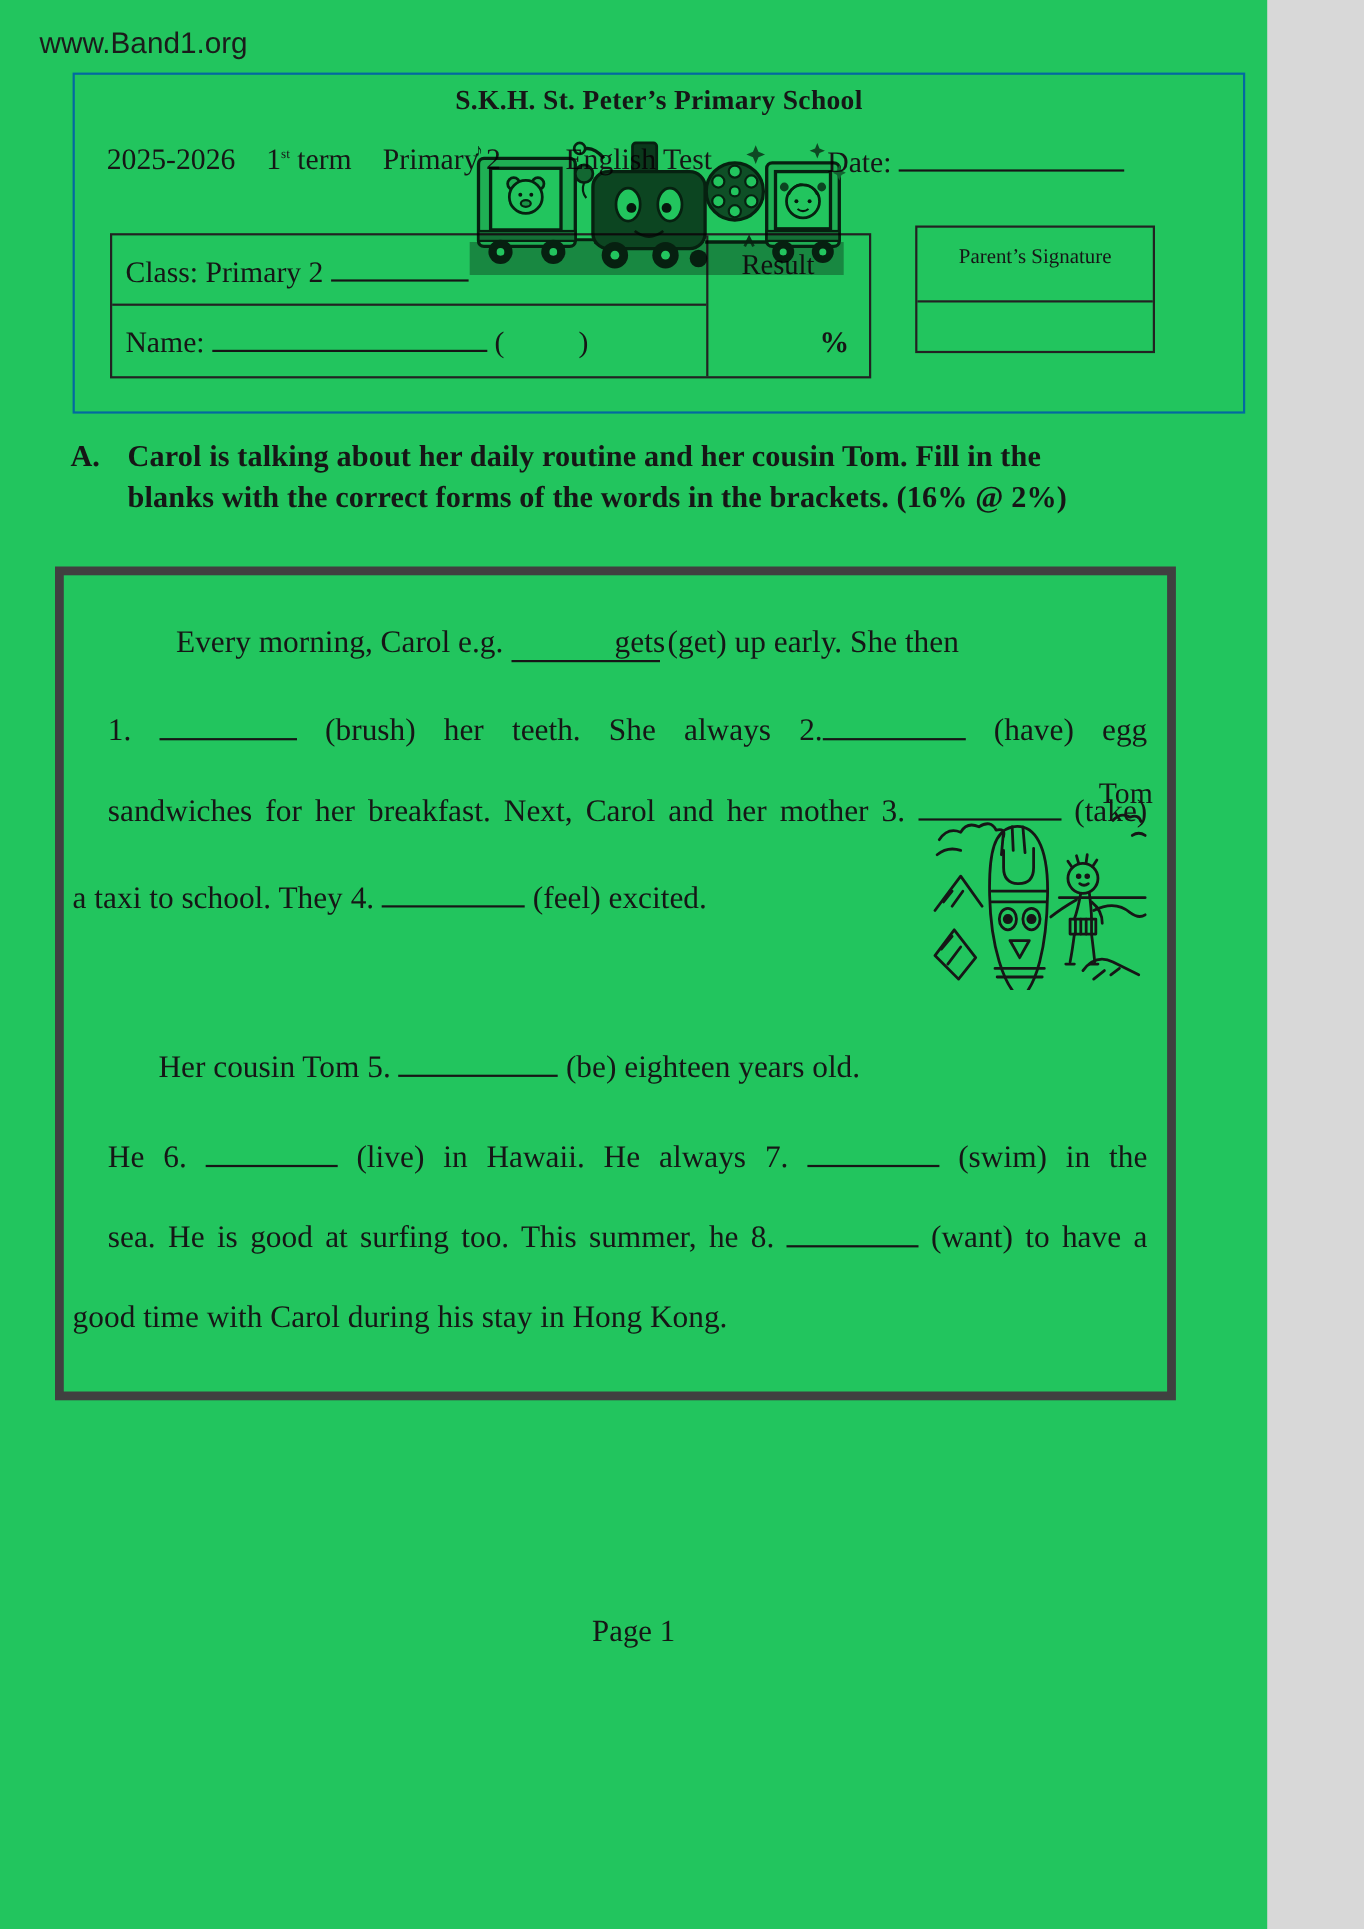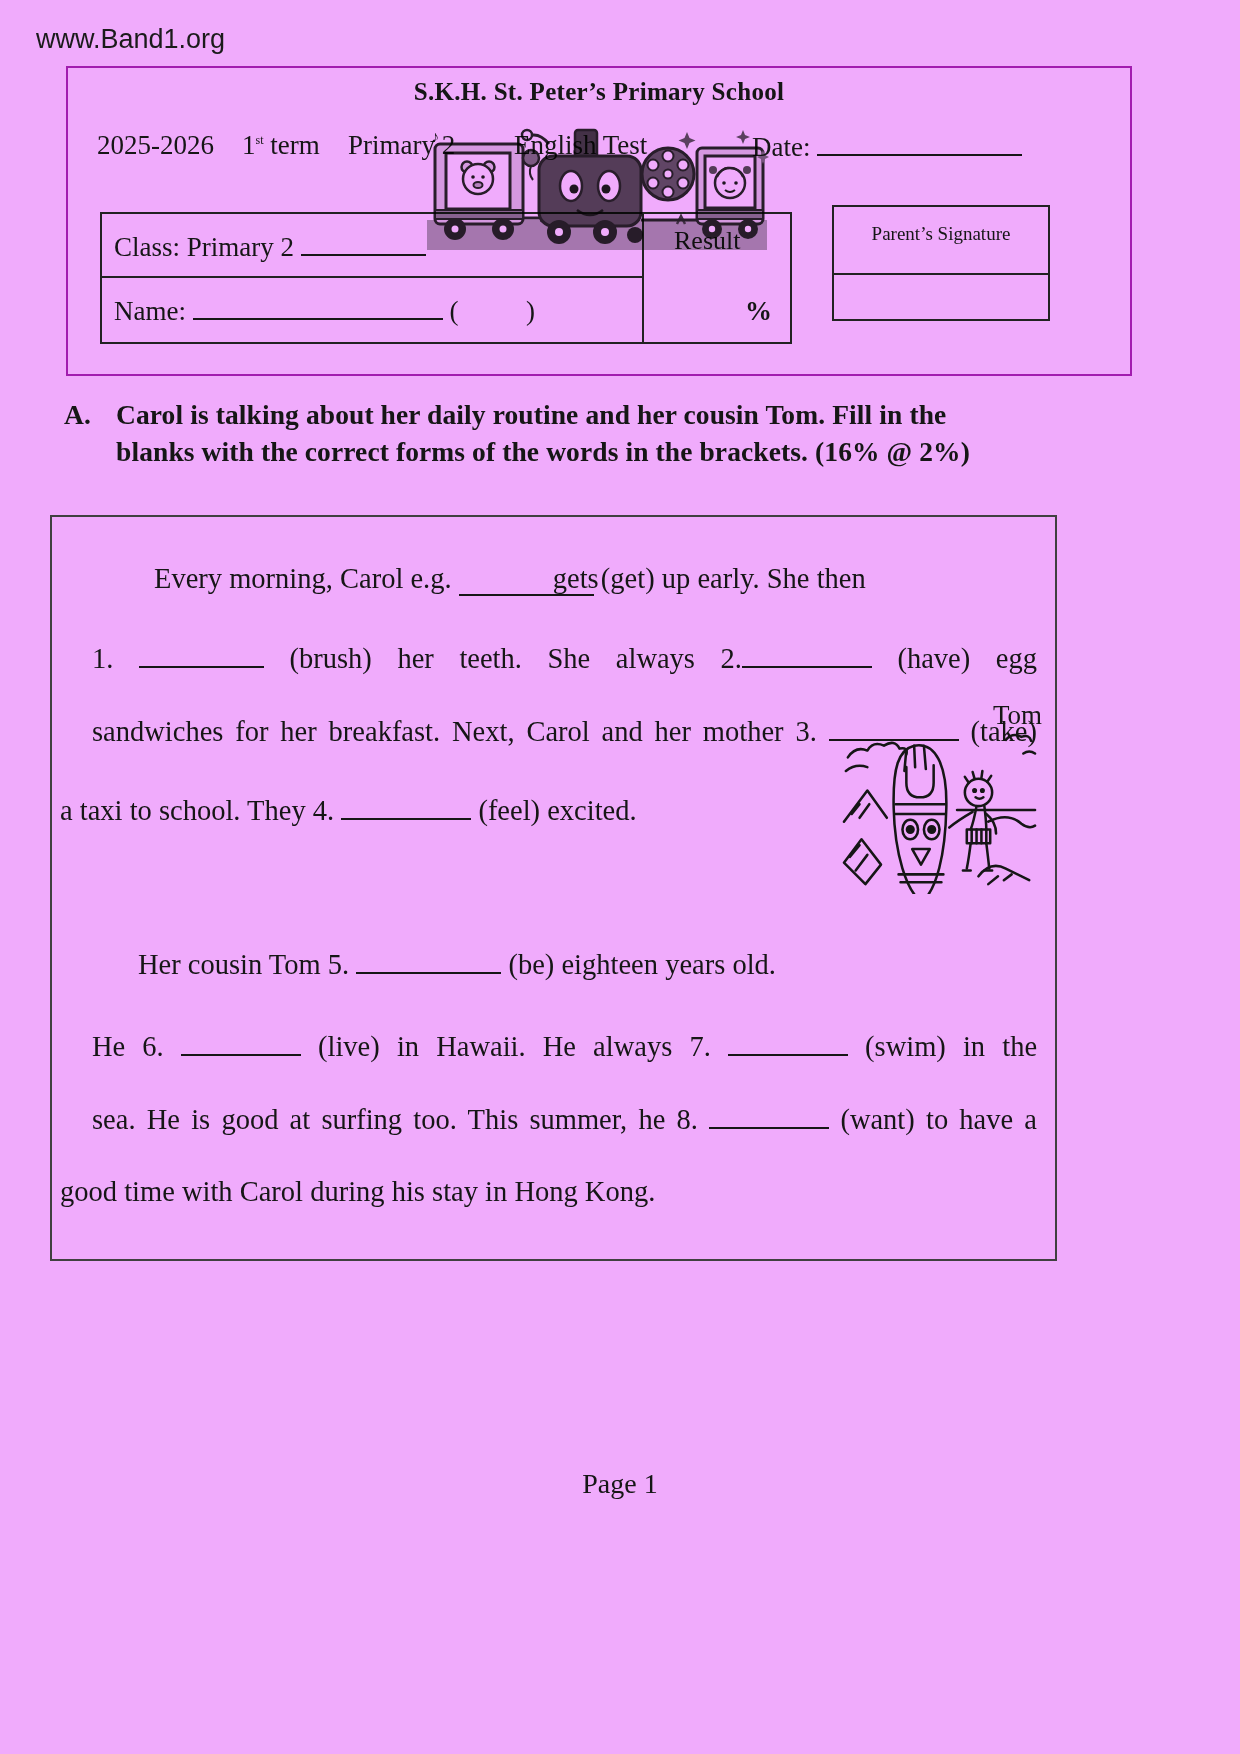--- a/index.html
+++ b/index.html
@@ -1,35 +1,35 @@
 <!DOCTYPE html>
 <html><head>
 <meta charset="utf-8">
 <style>
   html,body{margin:0;padding:0;background:#d8d8d8;}
-  .page{position:relative;width:1240px;height:1754px;background:#f0abfc;
+  .page{position:relative;width:1152px;height:1754px;background:#22c55e;
         font-family:"Liberation Serif",serif;color:#161616;overflow:hidden;}
   .abs{position:absolute;}
   .watermark{font-family:"Liberation Sans",sans-serif;font-size:27px;color:#1b1b1b;}
-  .hbox{border:2px solid #a21caf;}
+  .hbox{border:2px solid #0369a1;}
   .school-title{width:100%;text-align:center;font-weight:700;font-size:25px;letter-spacing:.3px;}
   .info{font-size:27px;white-space:nowrap;}
   sup{font-size:12px;}
   .blank{display:inline-block;border-bottom:2px solid #161616;height:24px;vertical-align:baseline;}
   .blank.filled{height:auto;text-align:center;line-height:30px;}
   .tbl{border:2px solid #222;}
   .vline{position:absolute;width:2px;background:#222;}
   .hline{position:absolute;height:2px;background:#222;}
   .cell{font-size:27px;white-space:nowrap;}
   .result-label{font-size:26px;}
   .pct{font-size:27px;font-weight:600;}
   .psbox{border:2px solid #222;}
   .pslabel{width:100%;text-align:center;font-size:19px;}
   .secA{font-weight:700;font-size:27.5px;line-height:37px;letter-spacing:.1px;}
-  .mainbox{border:2px solid #404040;}
+  .mainbox{border:8px solid #404040;}
   .line{position:absolute;left:8px;right:18px;font-size:28.5px;line-height:36px;}
   .just{text-align:justify;text-align-last:justify;margin-left:32px;}
   .train{mix-blend-mode:multiply;opacity:.94;}
   .tomfig svg{display:block;}
   .tom-caption{font-size:27px;}
   .footer{width:100%;text-align:center;font-size:28px;}
 </style>
 </head>
 <body>
 

